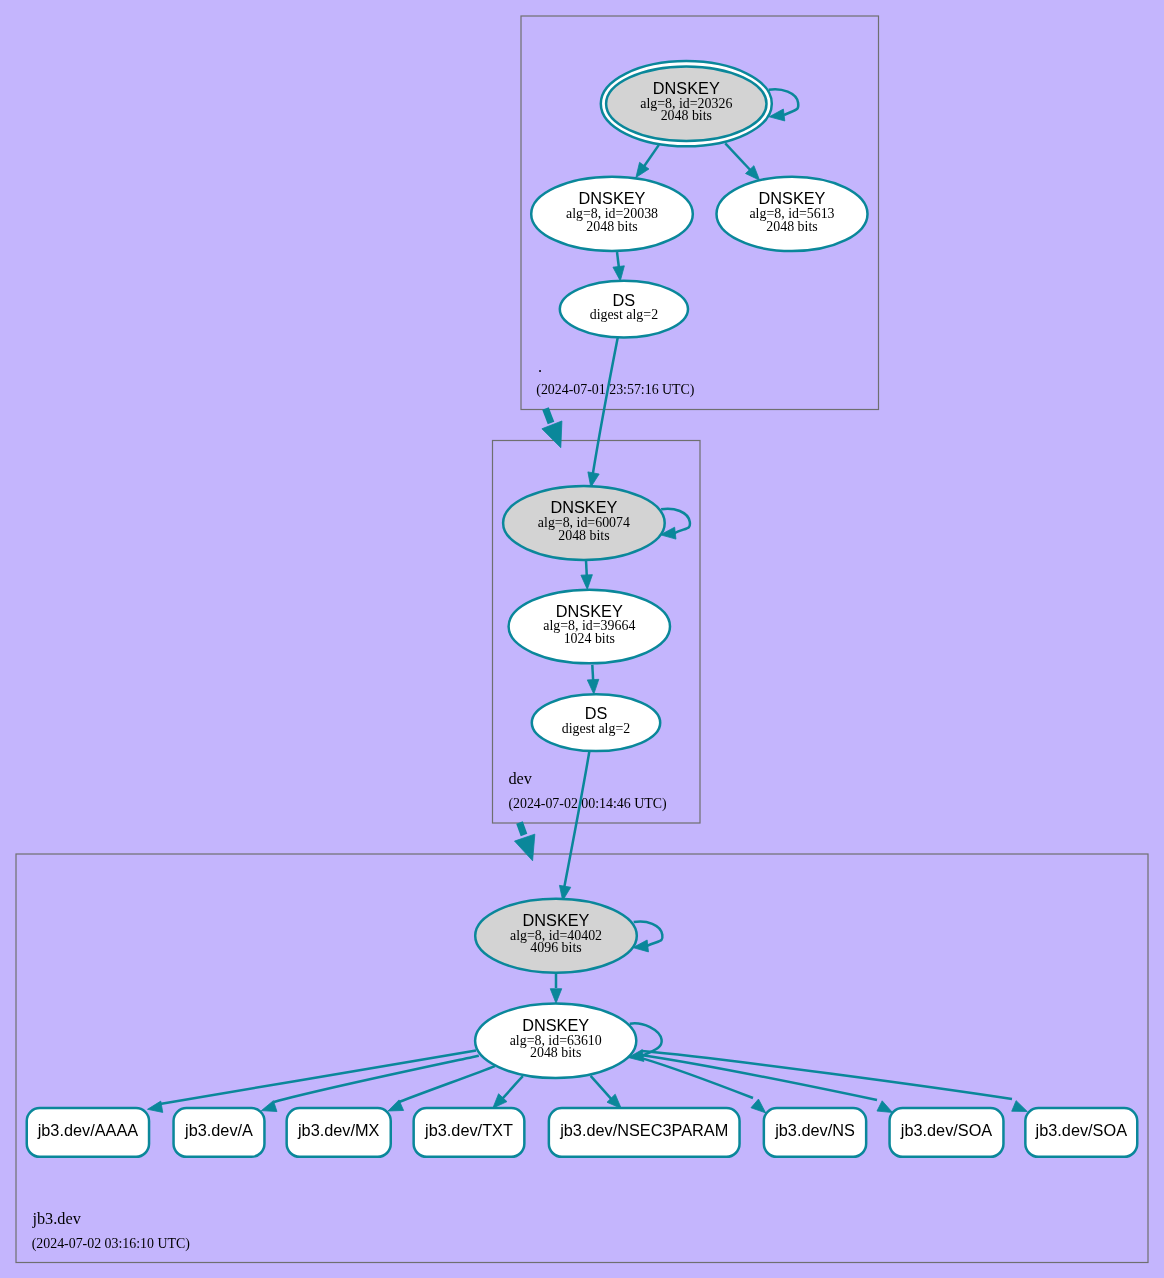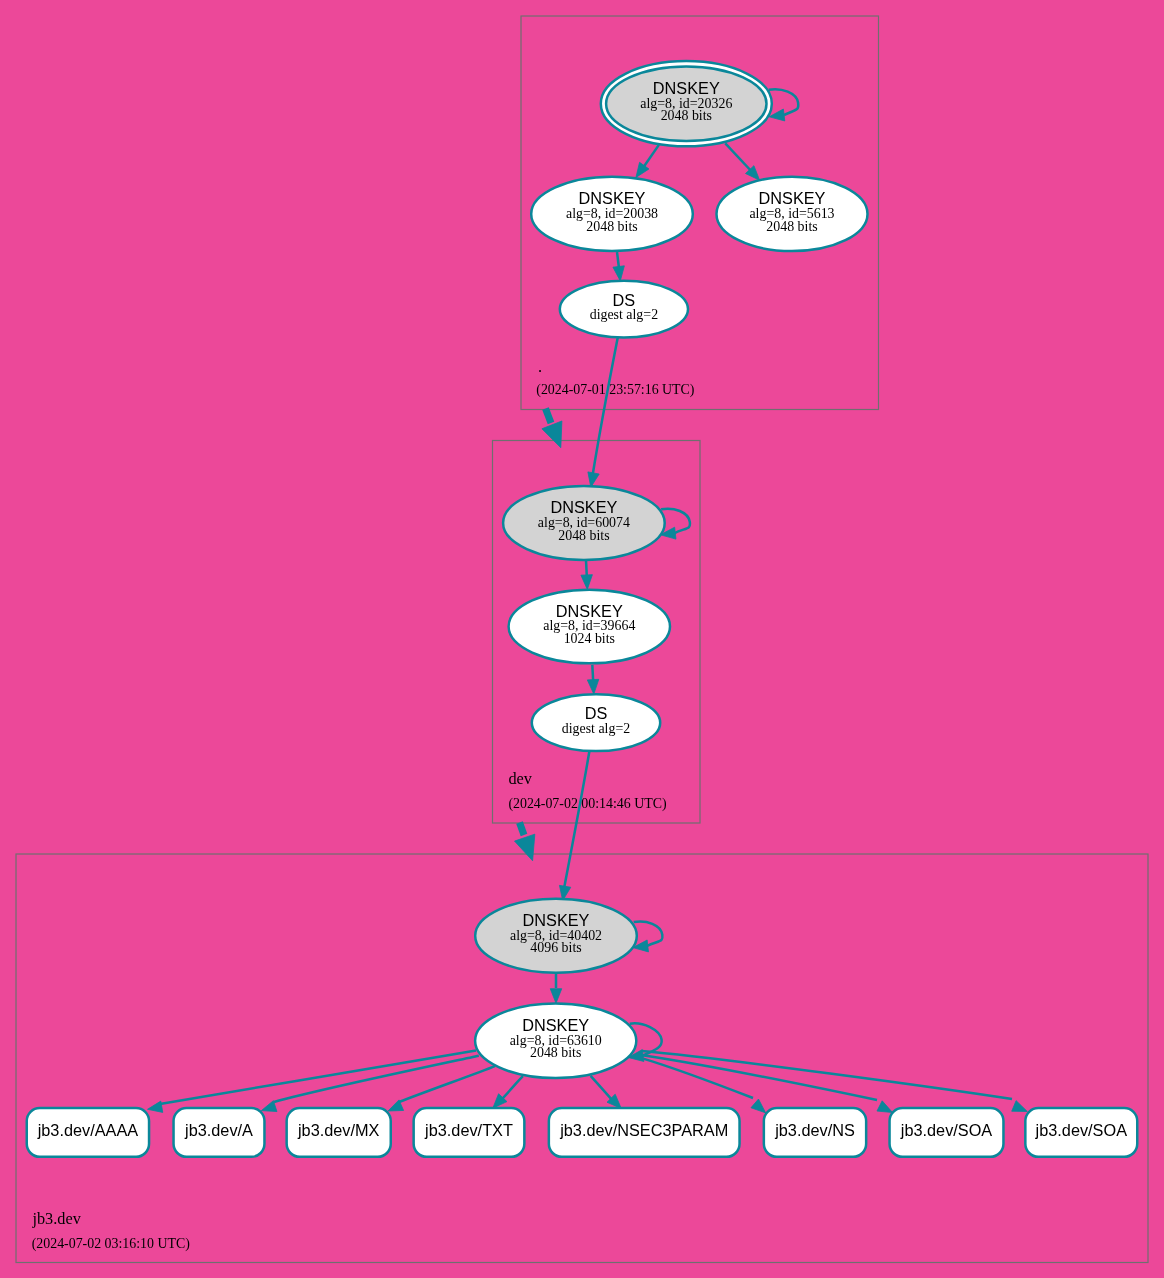--- a/index.html
+++ b/index.html
@@ -1,18 +1,18 @@
 <!DOCTYPE html>
 <html><head>
 <meta charset="utf-8">
 <title>DNSSEC Authentication Chain</title>
 <style>
   html,body{margin:0;padding:0;background:#ffffff;-webkit-font-smoothing:antialiased;}
   text{-webkit-font-smoothing:antialiased;}
-  #canvas{position:relative;width:1164px;height:1278px;background:#ec4899;overflow:hidden;}
+  #canvas{position:relative;width:1164px;height:1278px;background:#c4b5fd;overflow:hidden;}
   svg#graph{display:block;}
   #graph text{paint-order:stroke;}
   #canvas{will-change:transform;}
   .lbl-main{font-family:"Liberation Sans",sans-serif;font-size:16.3px;fill:#000;}
   .lbl-sub{font-family:"Liberation Serif",serif;font-size:13.9px;fill:#000;}
   .lbl-zone{font-family:"Liberation Serif",serif;font-size:16.3px;fill:#000;}
   .lbl-ts{font-family:"Liberation Serif",serif;font-size:13.9px;fill:#000;}
   .lbl-rr{font-family:"Liberation Sans",sans-serif;font-size:16.3px;fill:#000;}
 </style>
 </head>

